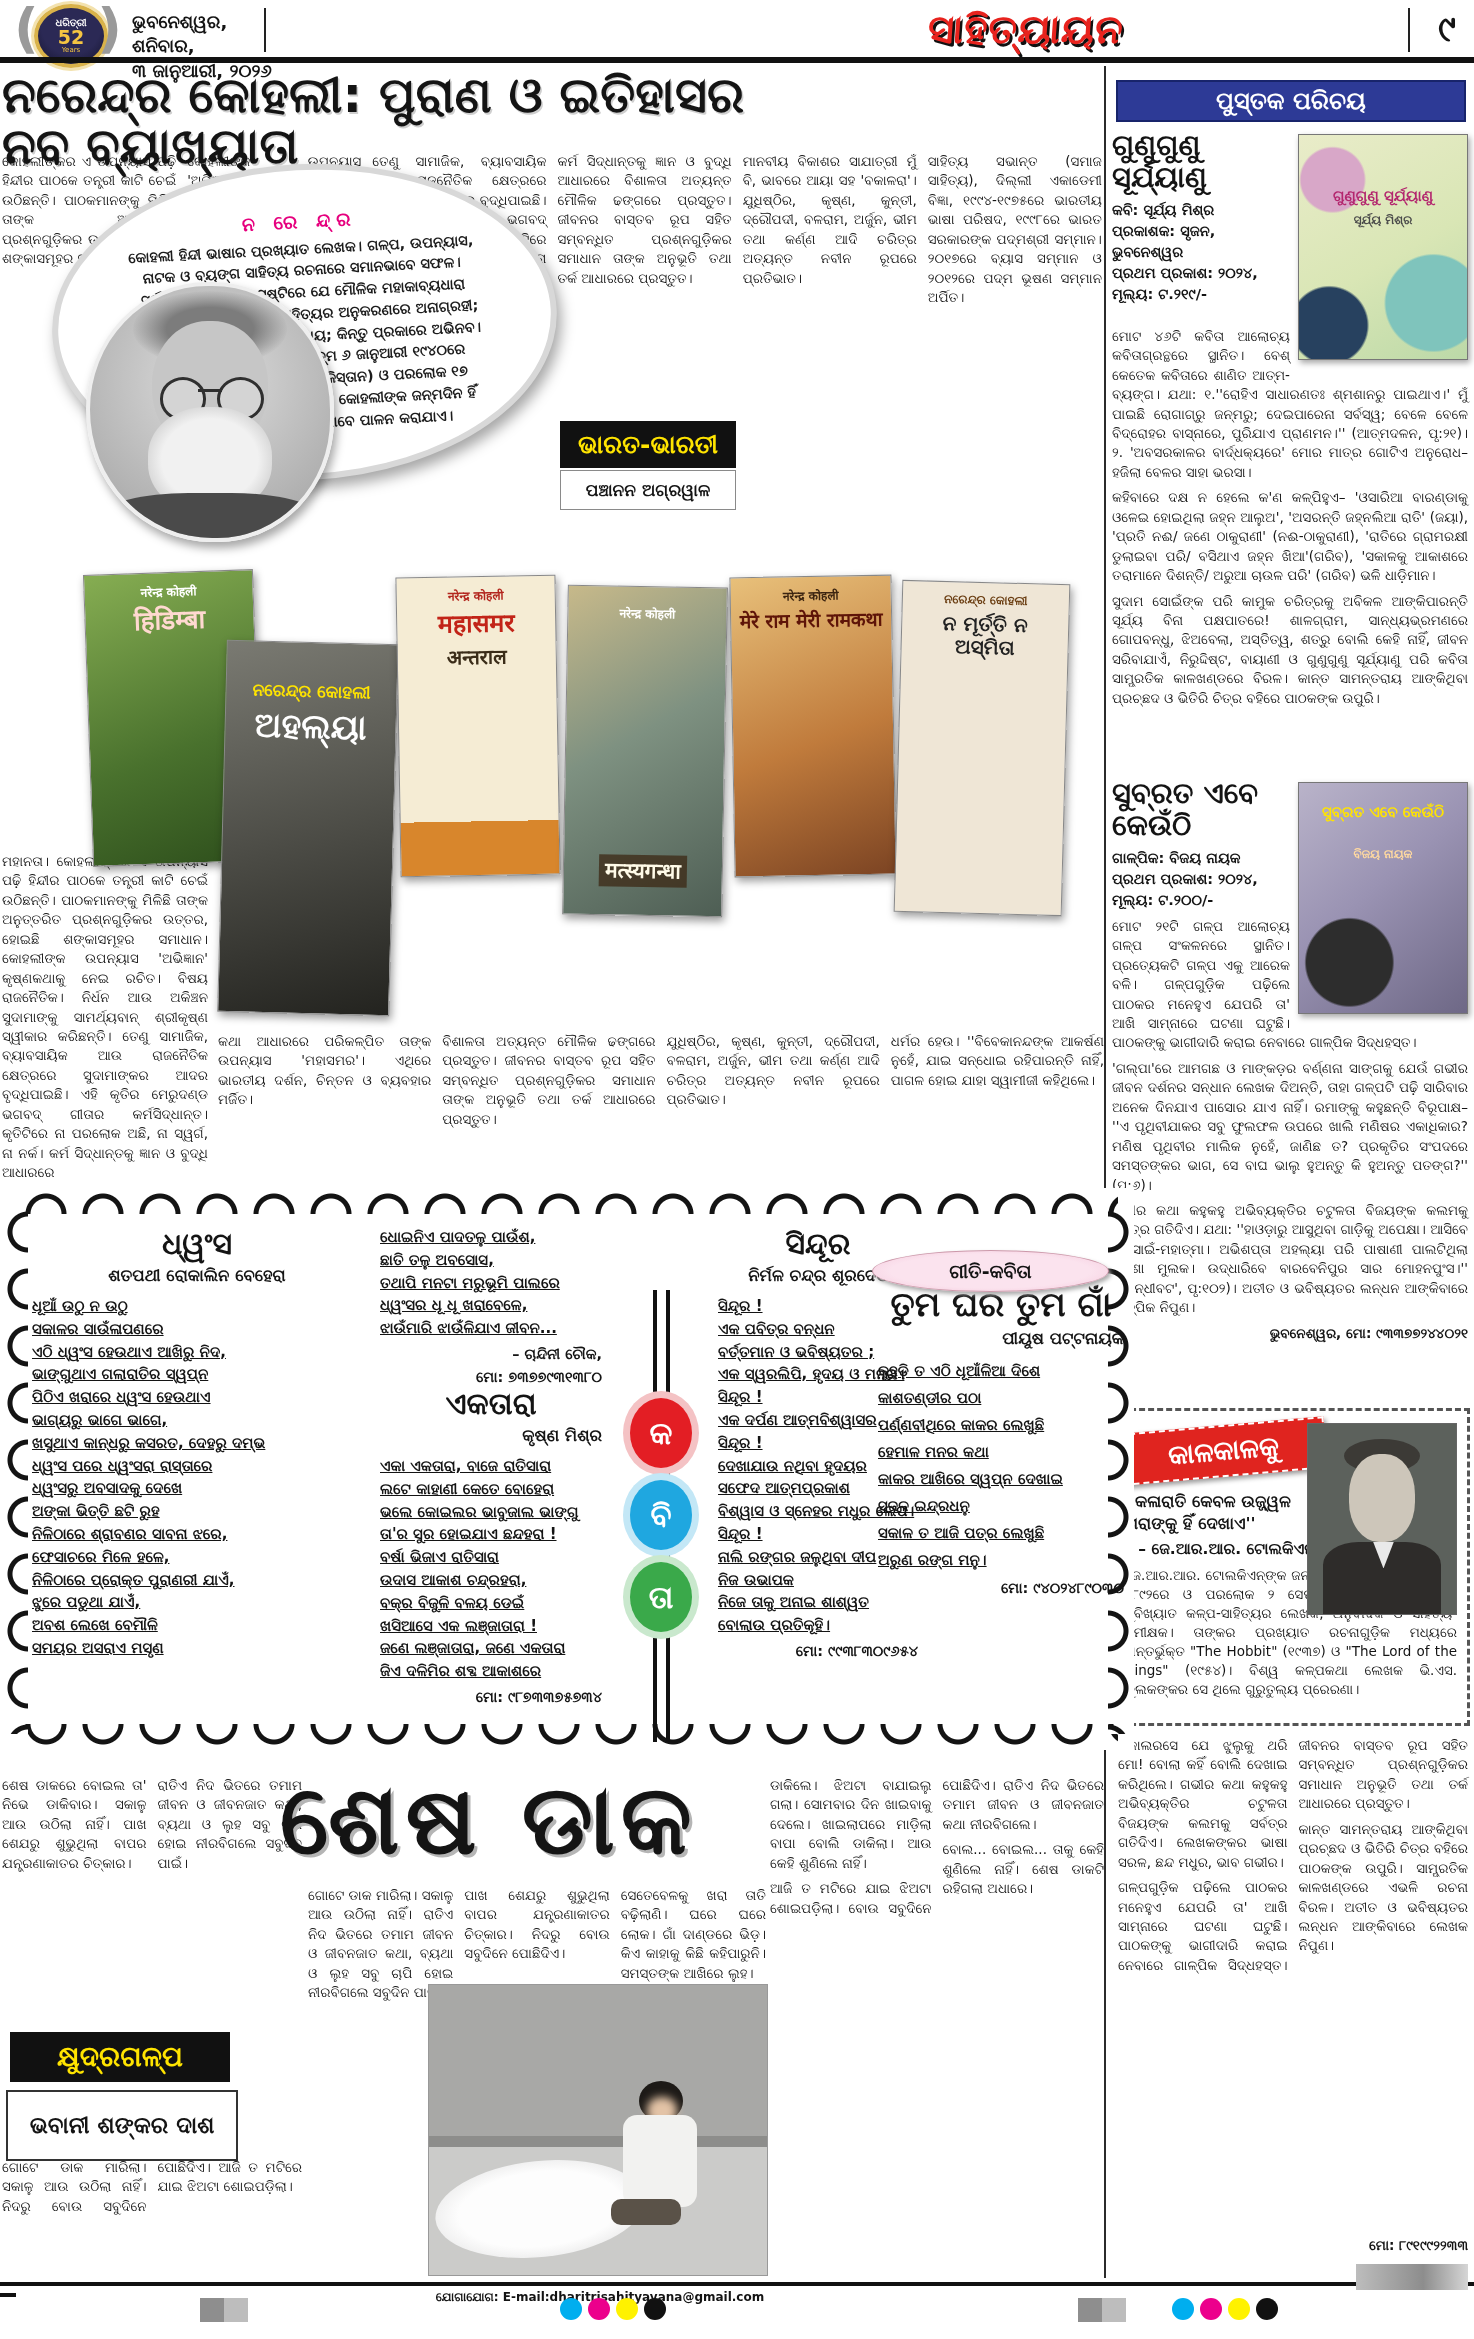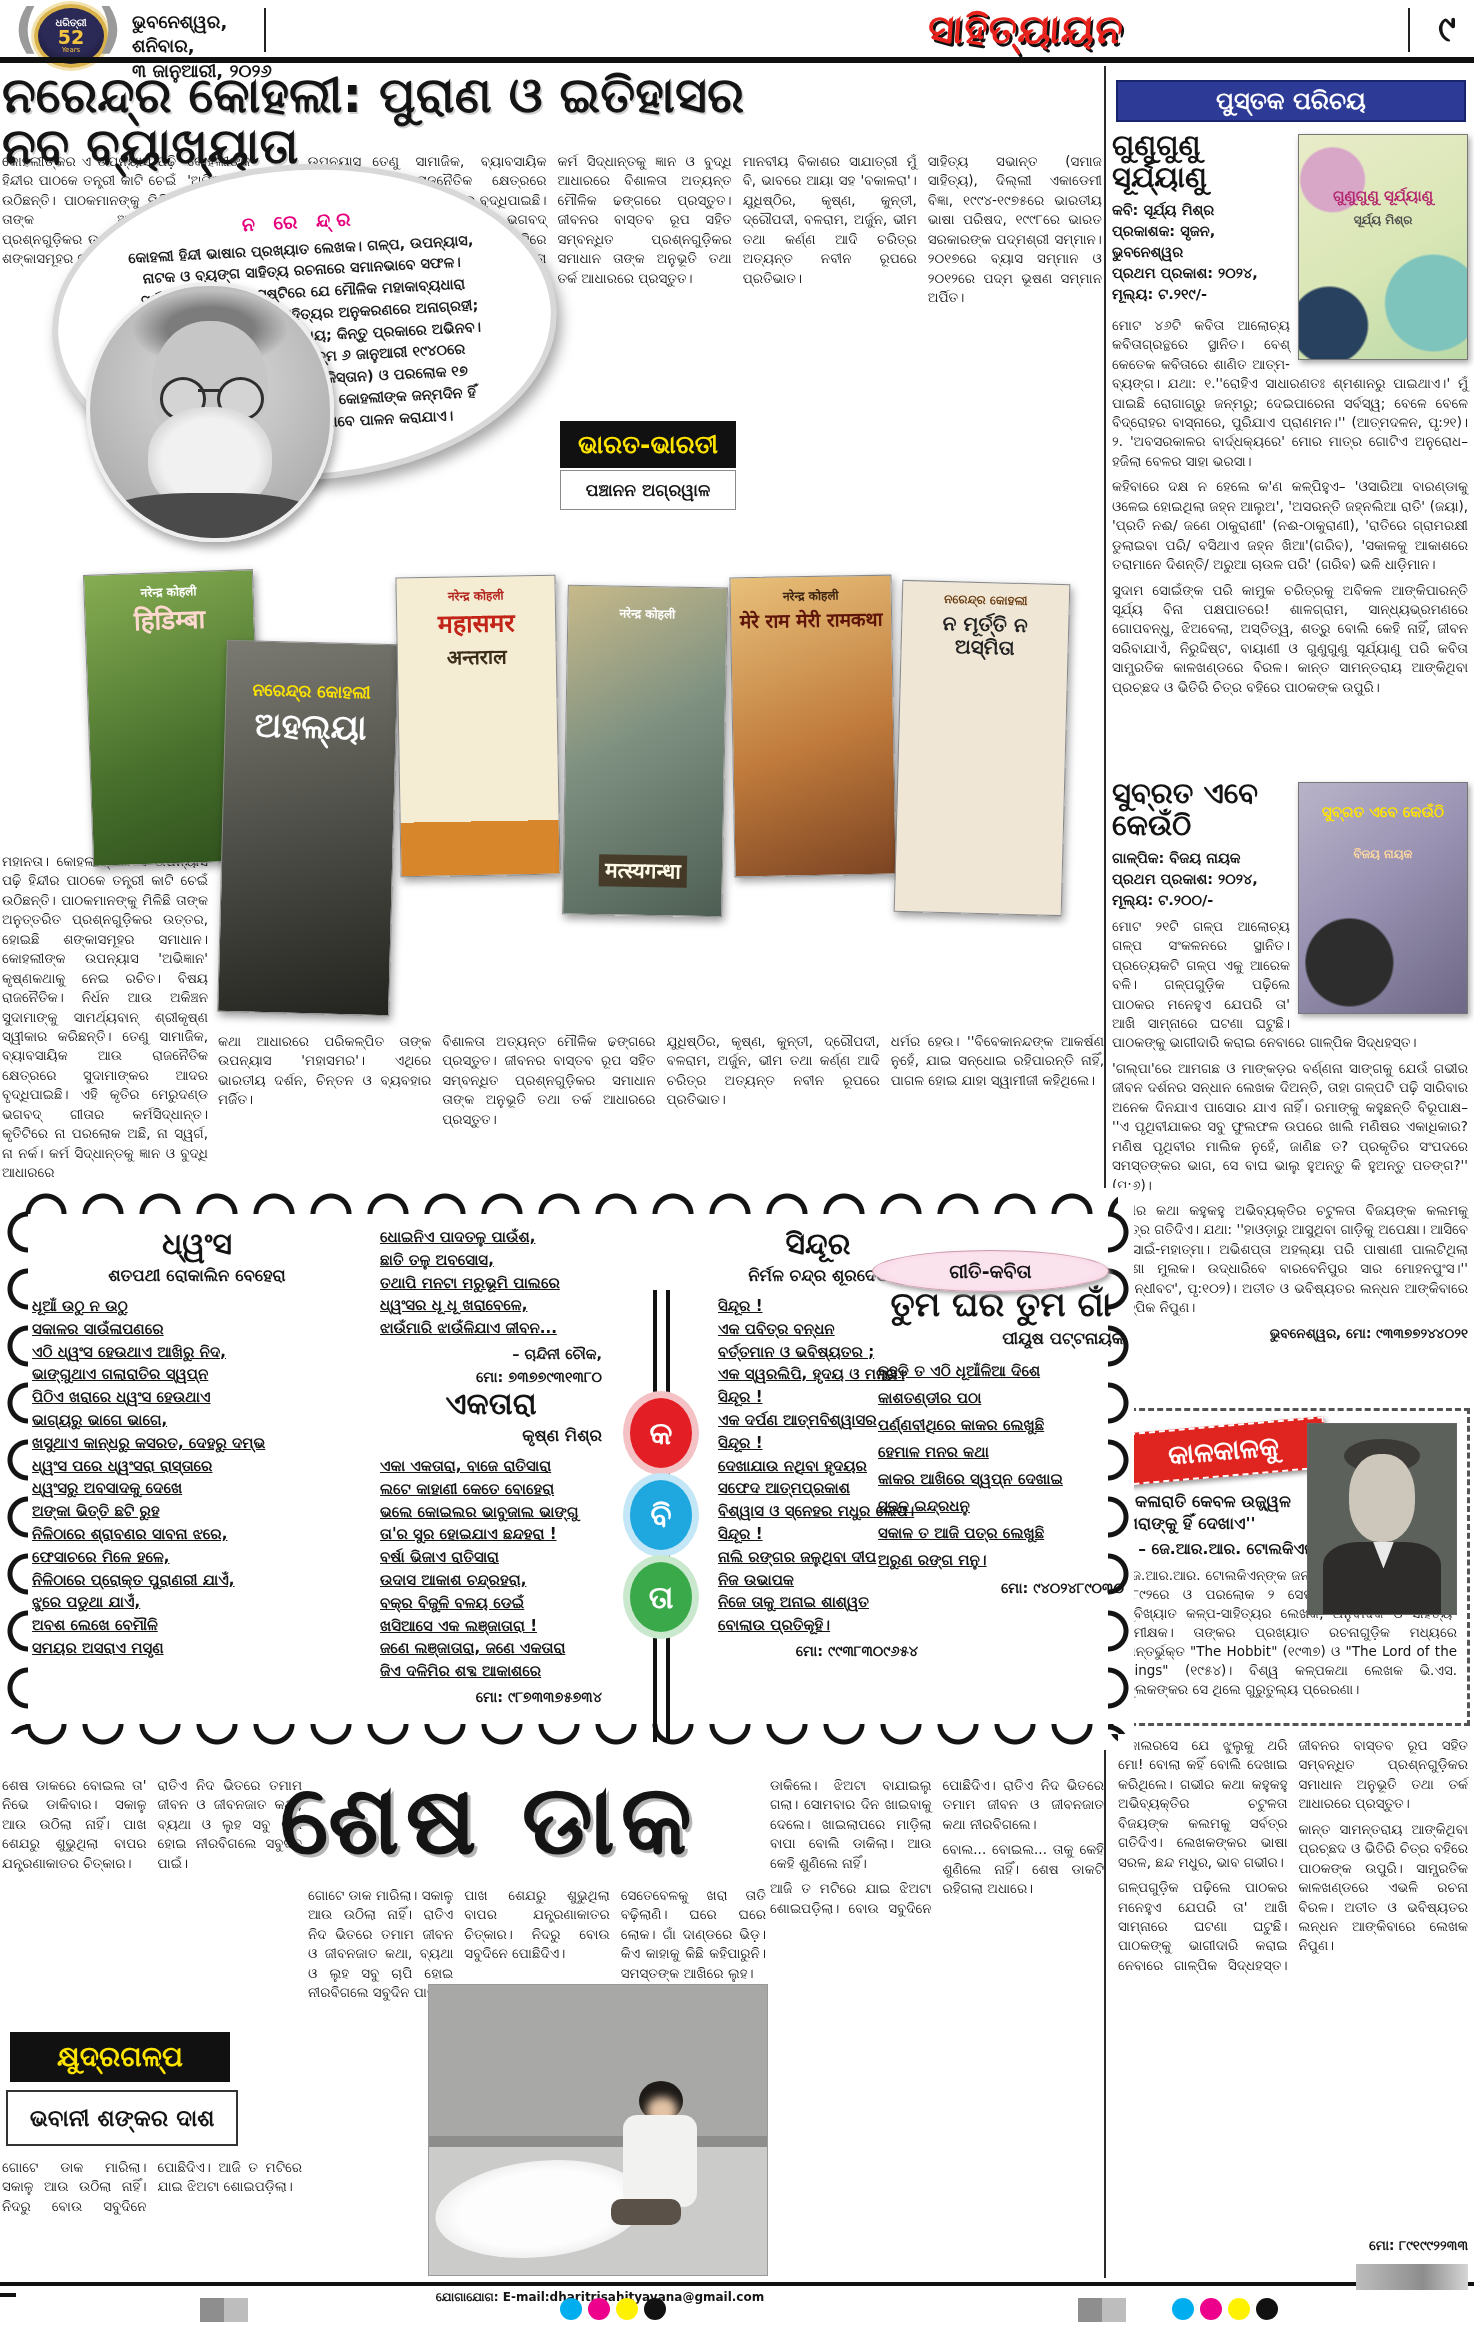--- a/index.html
+++ b/index.html
@@ -170,21 +170,21 @@
 
   
   .story-head{left:280px;top:1772px;width:492px;font-size:96px;font-weight:800;letter-spacing:6px;
      text-shadow:3px 3px 0 #b5b5b5;line-height:1;z-index:3;}
   .s-left{left:2px;top:1776px;width:300px;height:250px;}
   .s-left2{left:2px;top:2158px;width:300px;height:116px;}
   .s-mid{left:308px;top:1886px;width:458px;height:388px;}
   .s-right{left:770px;top:1776px;width:334px;height:498px;}
   .kshudra{left:10px;top:2032px;width:220px;height:50px;background:#111;color:#ffe400;
      display:flex;align-items:center;justify-content:center;font-size:28px;font-weight:800;z-index:4;}
-  .s-auth{left:6px;top:2090px;width:232px;height:56px;border:2px solid #333;background:#fff;box-sizing:border-box;
+  .s-auth{left:6px;top:2090px;width:232px;height:71px;border:2px solid #333;background:#fff;box-sizing:border-box;
      display:flex;align-items:center;justify-content:center;font-size:23px;font-weight:800;z-index:4;}
   .scene{left:428px;top:1984px;width:338px;height:290px;z-index:5;border:1px solid #999;overflow:hidden;
      background:linear-gradient(#a8a8a6 0 52%,#8d8d8b 52% 56%,#cbcbc9 56% 100%);}
   .shroud{position:absolute;left:6px;bottom:18px;width:210px;height:96px;border-radius:50%;
      background:radial-gradient(#fdfdfd 55%,#d9d9d9 100%);transform:rotate(-6deg);}
   .girl-hair{position:absolute;right:84px;top:96px;width:44px;height:40px;border-radius:50%;background:#1d1a17;}
   .girl-face{position:absolute;right:90px;top:112px;width:30px;height:28px;border-radius:45%;background:#e3c3a6;filter:blur(4px);}
   .girl-body{position:absolute;right:70px;top:130px;width:74px;height:92px;border-radius:14px;background:#f2f2f0;}
   .girl-legs{position:absolute;right:86px;top:214px;width:70px;height:26px;border-radius:10px;background:#5a5248;}
 
@@ -303,21 +303,21 @@
     <div class="rev-cover rcov1">
       <div class="rt">ଗୁଣୁଗୁଣୁ ସୂର୍ଯ୍ୟାଣୁ</div>
       <div class="ra">ସୂର୍ଯ୍ୟ ମିଶ୍ର</div>
     </div>
     <div class="rev-title">ଗୁଣୁଗୁଣୁ ସୂର୍ଯ୍ୟାଣୁ</div>
     <div class="rev-meta">
         <div>କବି: ସୂର୍ଯ୍ୟ ମିଶ୍ର</div>
         <div>ପ୍ରକାଶକ: ସୃଜନ, ଭୁବନେଶ୍ୱର</div>
         <div>ପ୍ରଥମ ପ୍ରକାଶ: ୨୦୨୪, ମୂଲ୍ୟ: ଟ.୨୧୯/-</div>
       </div>
-    <div class="body-txt just" style="margin-top:11px;">
+    <div class="body-txt just" style="margin-top:22px;">
         <p>ମୋଟ ୪୬ଟି କବିତା ଆଲୋଚ୍ୟ କବିତାଗ୍ରନ୍ଥରେ ସ୍ଥାନିତ। ବେଶ୍ କେତେକ କବିତାରେ ଶାଣିତ ଆତ୍ମ-ବ୍ୟଙ୍ଗ। ଯଥା: ୧.''ରୋହିଏ ସାଧାରଣତଃ ଶ୍ମଶାନରୁ ପାଇଥାଏ।' ମୁଁ ପାଇଛି ରୋଗାଗ୍ରୁ ଜନ୍ମରୁ; ଦେଇପାରେନା ସର୍ବସ୍ୱ; ବେଳେ ବେଳେ ବିଦ୍ରୋହର ବାସ୍ନାରେ, ପୁରିଯାଏ ପ୍ରାଣମନ।'' (ଆତ୍ମଦଳନ, ପୃ:୨୧)। ୨. 'ଅବସରକାଳର ବାର୍ଦ୍ଧକ୍ୟରେ' ମୋର ମାତ୍ର ଗୋଟିଏ ଅନୁରୋଧ– ହଜିଲା ବେଳର ସାହା ଭରସା।</p>
         <p>କହିବାରେ ଦକ୍ଷ ନ ହେଲେ କ'ଣ କଳ୍ପିହୁଏ– 'ଓସାରିଆ ବାରଣ୍ଡାକୁ ଓଳେଇ ହୋଇଥିଲା ଜହ୍ନ ଆଲୁଅ', 'ଅସରନ୍ତି ଜହ୍ନଲିଆ ରାତି' (ଜୟା), 'ପ୍ରତି ନଈ/ ଜଣେ ଠାକୁରାଣୀ' (ନଈ-ଠାକୁରାଣୀ), 'ରାତିରେ ଗ୍ରାମରକ୍ଷୀ ଡୁଲାଇବା ପରି/ ବସିଥାଏ ଜହ୍ନ ଖିଆ'(ଗରିବ), 'ସକାଳକୁ ଆକାଶରେ ତରାମାନେ ଦିଶନ୍ତି/ ଅରୁଆ ଚାଉଳ ପରି' (ଗରିବ) ଭଳି ଧାଡ଼ିମାନ।</p>
         <p>ସୁଦାମ ସୋଇଁଙ୍କ ପରି କାମୁକ ଚରିତ୍ରକୁ ଅବିକଳ ଆଙ୍କିପାରନ୍ତି ସୂର୍ଯ୍ୟ ବିନା ପକ୍ଷପାତରେ! ଶାଳଗ୍ରାମ, ସାନ୍ଧ୍ୟଭ୍ରମଣରେ ଗୋପବନ୍ଧୁ, ଝିଅବେଲା, ଅସ୍ତିତ୍ୱ, ଶତ୍ରୁ ବୋଲି କେହି ନାହିଁ, ଜୀବନ ସରିବାଯାଏଁ, ନିରୁଦ୍ଦିଷ୍ଟ, ବାୟାଣୀ ଓ ଗୁଣୁଗୁଣୁ ସୂର୍ଯ୍ୟାଣୁ ପରି କବିତା ସାମ୍ପ୍ରତିକ କାଳଖଣ୍ଡରେ ବିରଳ। କାନ୍ତ ସାମନ୍ତରାୟ ଆଙ୍କିଥିବା ପ୍ରଚ୍ଛଦ ଓ ଭିତିରି ଚିତ୍ର ବହିରେ ପାଠକଙ୍କ ଉପୁରି।</p>
       </div>
   </div>
 
   <div class="abs rev-block" style="top:778px;height:624px;">
     <div class="rev-cover rcov2">
       <div class="rt">ସୁବ୍ରତ ଏବେ କେଉଁଠି</div>
       <div class="ra">ବିଜୟ ନାୟକ</div>

